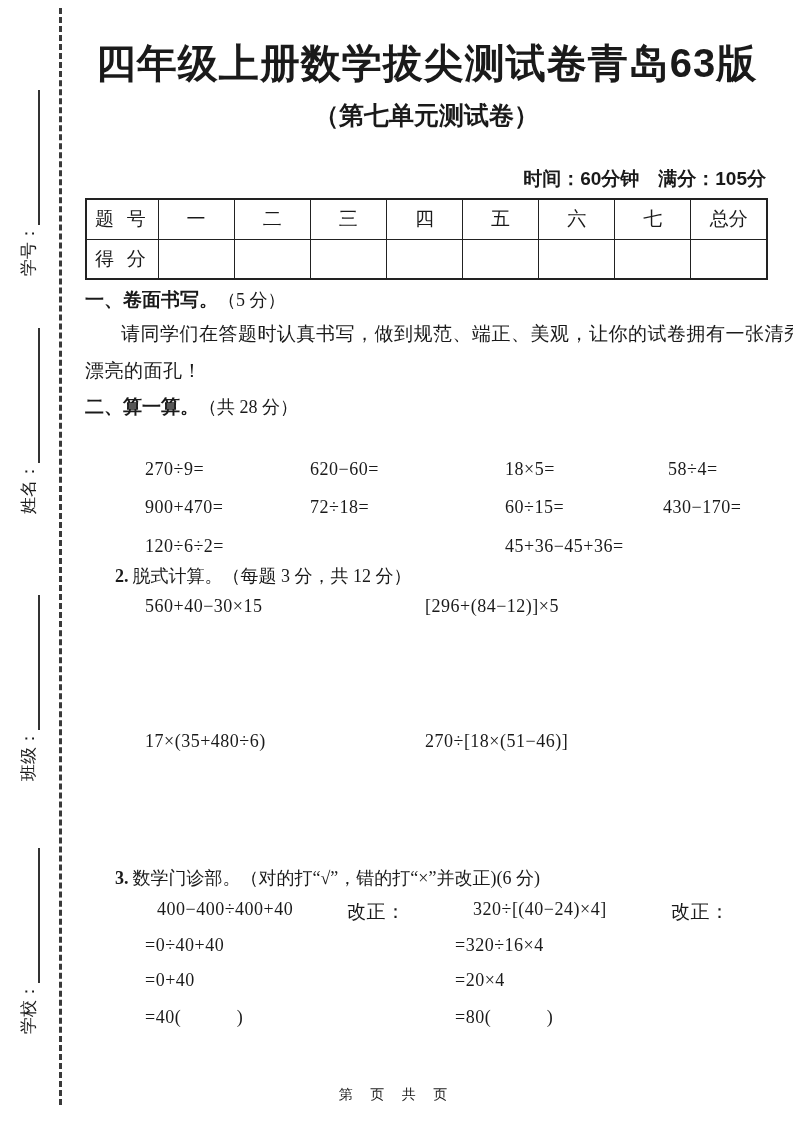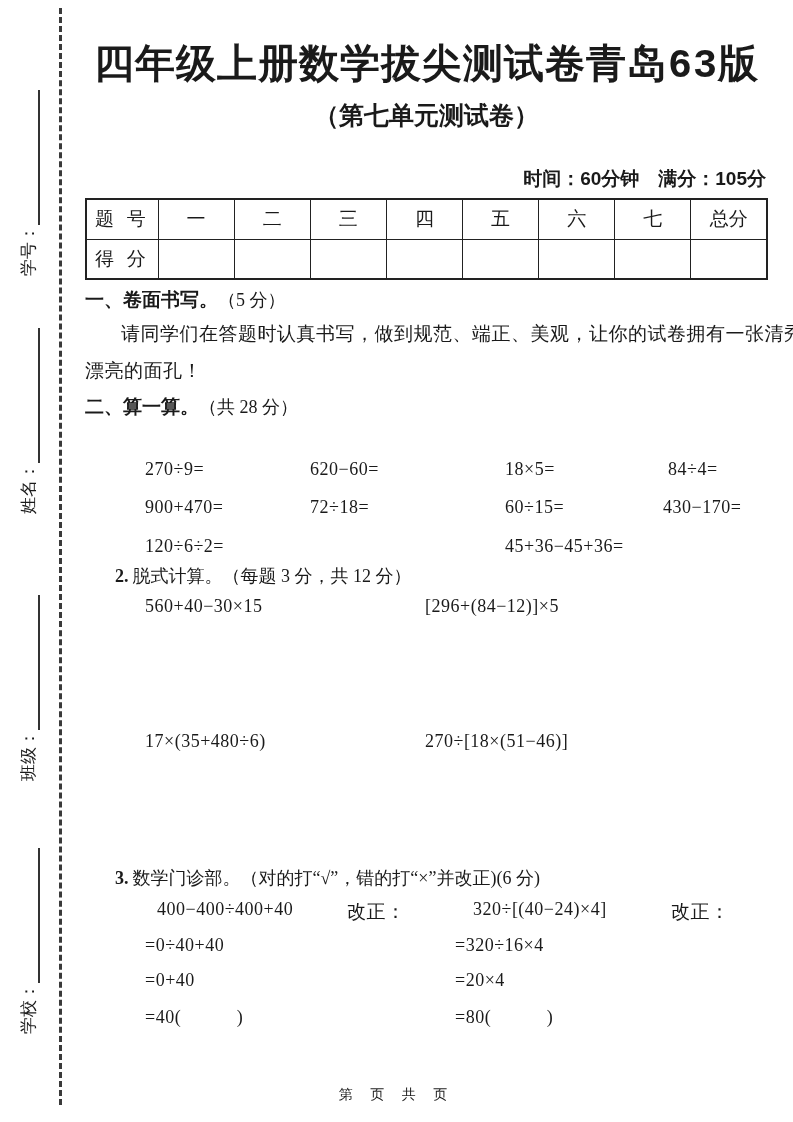--- a/index.html
+++ b/index.html
@@ -41,21 +41,21 @@
   
   .content {
     position: absolute;
     left: 85px; top: 0;
     width: 683px; height: 100%;
   }
   .abs { position: absolute; white-space: nowrap; }
   .title {
     top: 36px; left: 0; width: 100%;
     text-align: center;
-    font-family: Liberation Mono, monospace;
+    font-family: Liberation Sans, sans-serif;
     font-weight: 700;
     font-size: 40px;
     letter-spacing: 1px;
   }
   .subtitle {
     top: 99px; left: 0; width: 100%;
     text-align: center;
     font-family: "Liberation Sans", sans-serif;
     font-weight: 700;
     font-size: 25px;
@@ -171,21 +171,21 @@
     <div class="abs para" style="top:321px; left:36px">请同学们在答题时认真书写，做到规范、端正、美观，让你的试卷拥有一张清秀、</div>
     <div class="abs para" style="top:358px; left:0">漂亮的面孔！</div>
 
     <div class="abs" style="top:394px; left:0">
       <span class="h-bold">二、算一算。</span><span class="h-norm">（共 28 分）</span>
     </div>
 
     <div class="abs expr" style="top:459px; left:60px">270÷9=</div>
     <div class="abs expr" style="top:459px; left:225px">620−60=</div>
     <div class="abs expr" style="top:459px; left:420px">18×5=</div>
-    <div class="abs expr" style="top:459px; left:583px">84÷4=</div>
+    <div class="abs expr" style="top:459px; left:583px">58÷4=</div>
     <div class="abs expr" style="top:497px; left:60px">900+470=</div>
     <div class="abs expr" style="top:497px; left:225px">72÷18=</div>
     <div class="abs expr" style="top:497px; left:420px">60÷15=</div>
     <div class="abs expr" style="top:497px; left:578px">430−170=</div>
     <div class="abs expr" style="top:536px; left:60px">120÷6÷2=</div>
     <div class="abs expr" style="top:536px; left:420px">45+36−45+36=</div>
 
     <div class="abs" style="top:564px; left:30px">
       <span class="qnum">2.</span>
       <span class="h-norm">脱式计算。（每题 3 分，共 12 分）</span>

